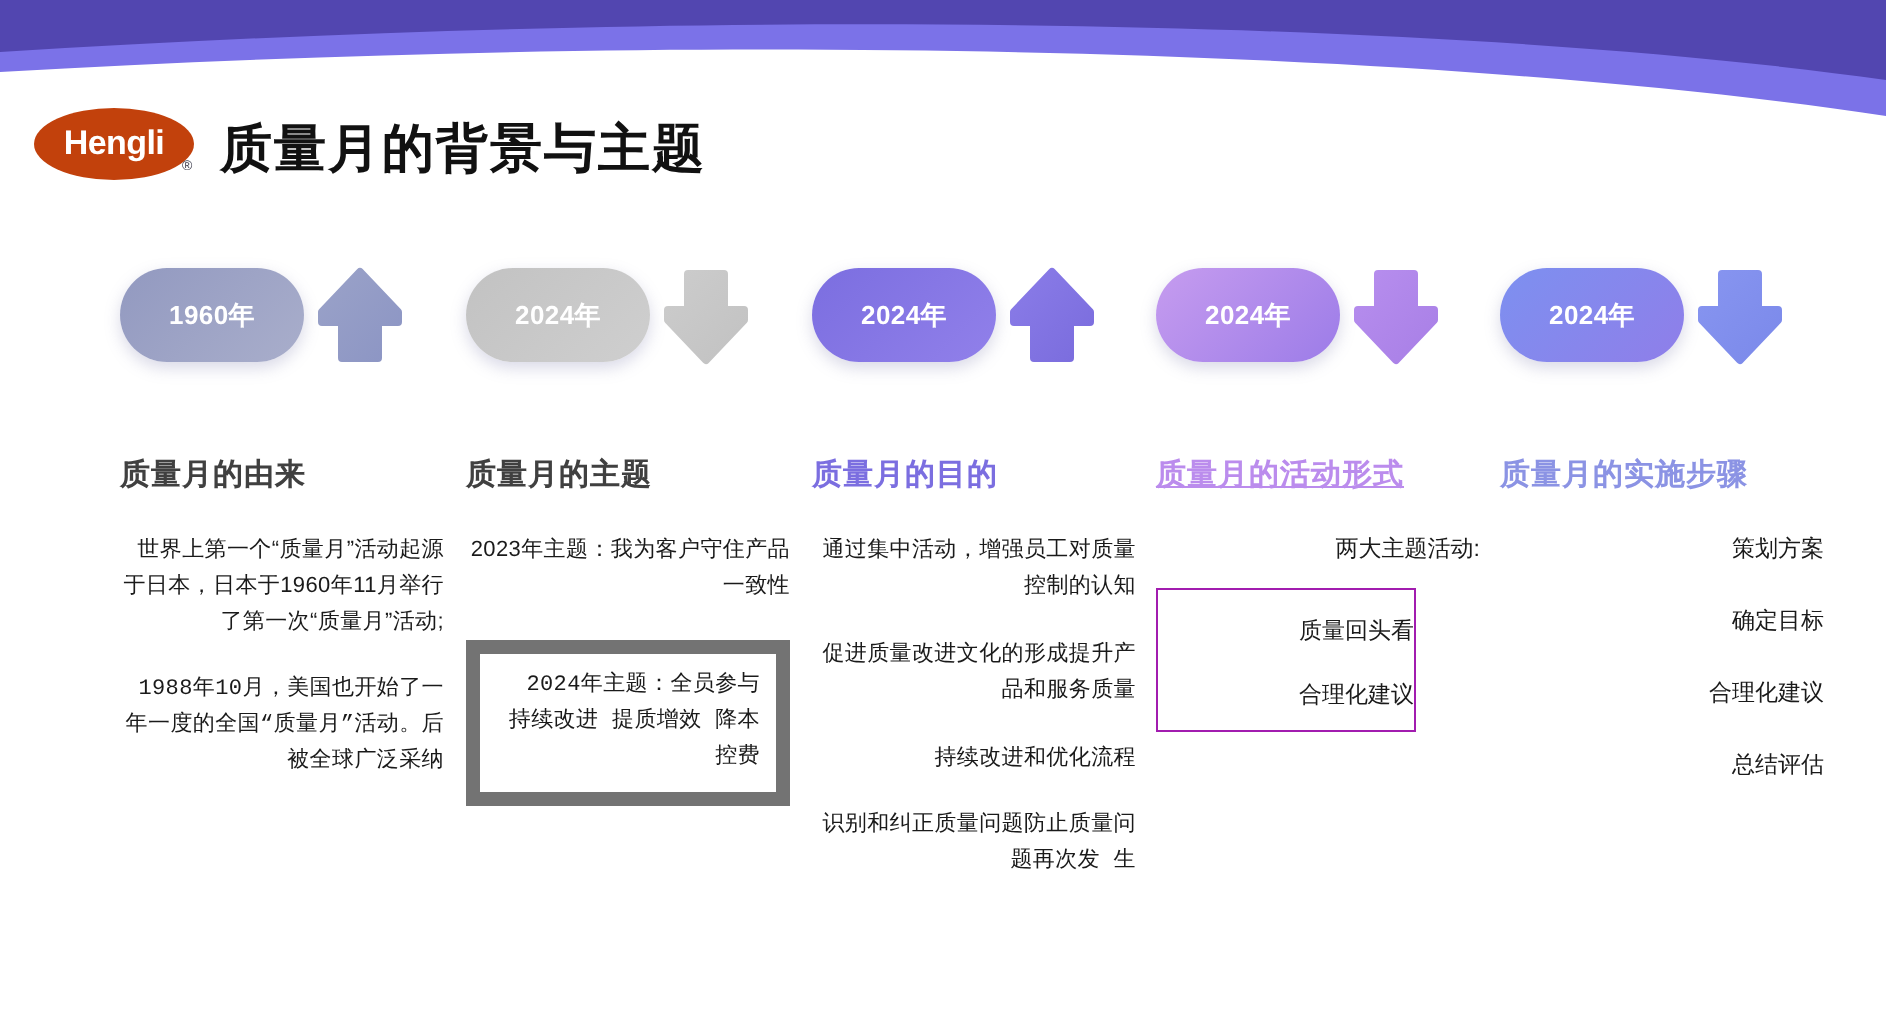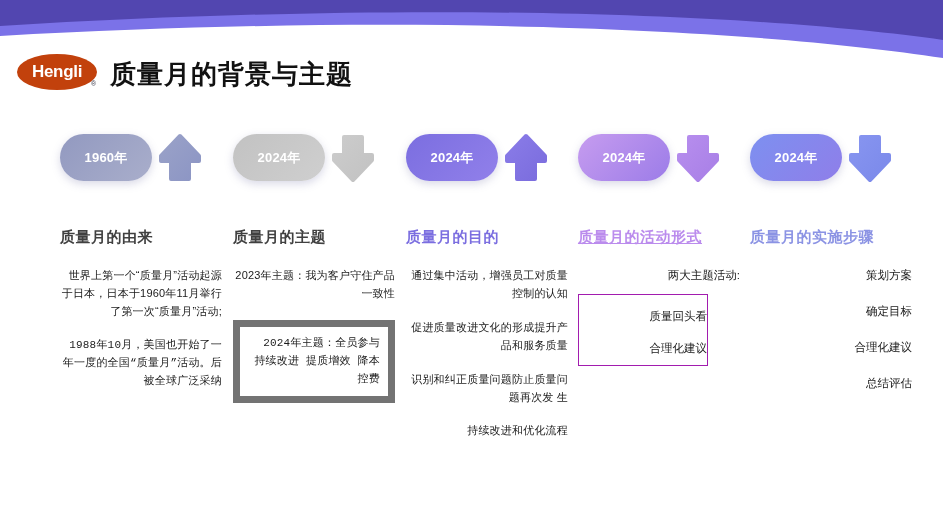--- a/index.html
+++ b/index.html
@@ -263,22 +263,22 @@
               </linearGradient>
             </defs>
             <path d="M22,3 L41,23 L41,28 L31,28 L31,46 L13,46 L13,28 L3,28 L3,23 Z" fill="url(#agrad2)" stroke="url(#agrad2)" stroke-width="4" stroke-linejoin="round"></path>
           </svg>
         </div>
     </div>
     <div class="col-heading" id="head-2" style="color: rgb(123, 110, 224);">质量月的目的</div>
     <div class="col-body">
       <div class="para">通过集中活动，增强员工对质量控制的认知</div>
       <div class="para">促进质量改进文化的形成提升产品和服务质量</div>
+      <div class="para">持续改进和优化流程</div>
       <div class="para">识别和纠正质量问题防止质量问题再次发 生</div>
-      <div class="para">持续改进和优化流程</div>
     </div>
   </div>
 
   <div class="column" style="left:570px">
     <div class="badge-row">
       <div class="pill" id="pill-3" style="background: linear-gradient(135deg, rgb(198, 156, 239) 0%, rgb(156, 124, 232) 100%);">
         <span class="pill-label">2024年</span>
       </div>
       <div class="arrow" id="arrow-3">
           <svg width="44" height="50" viewBox="0 0 44 50">

